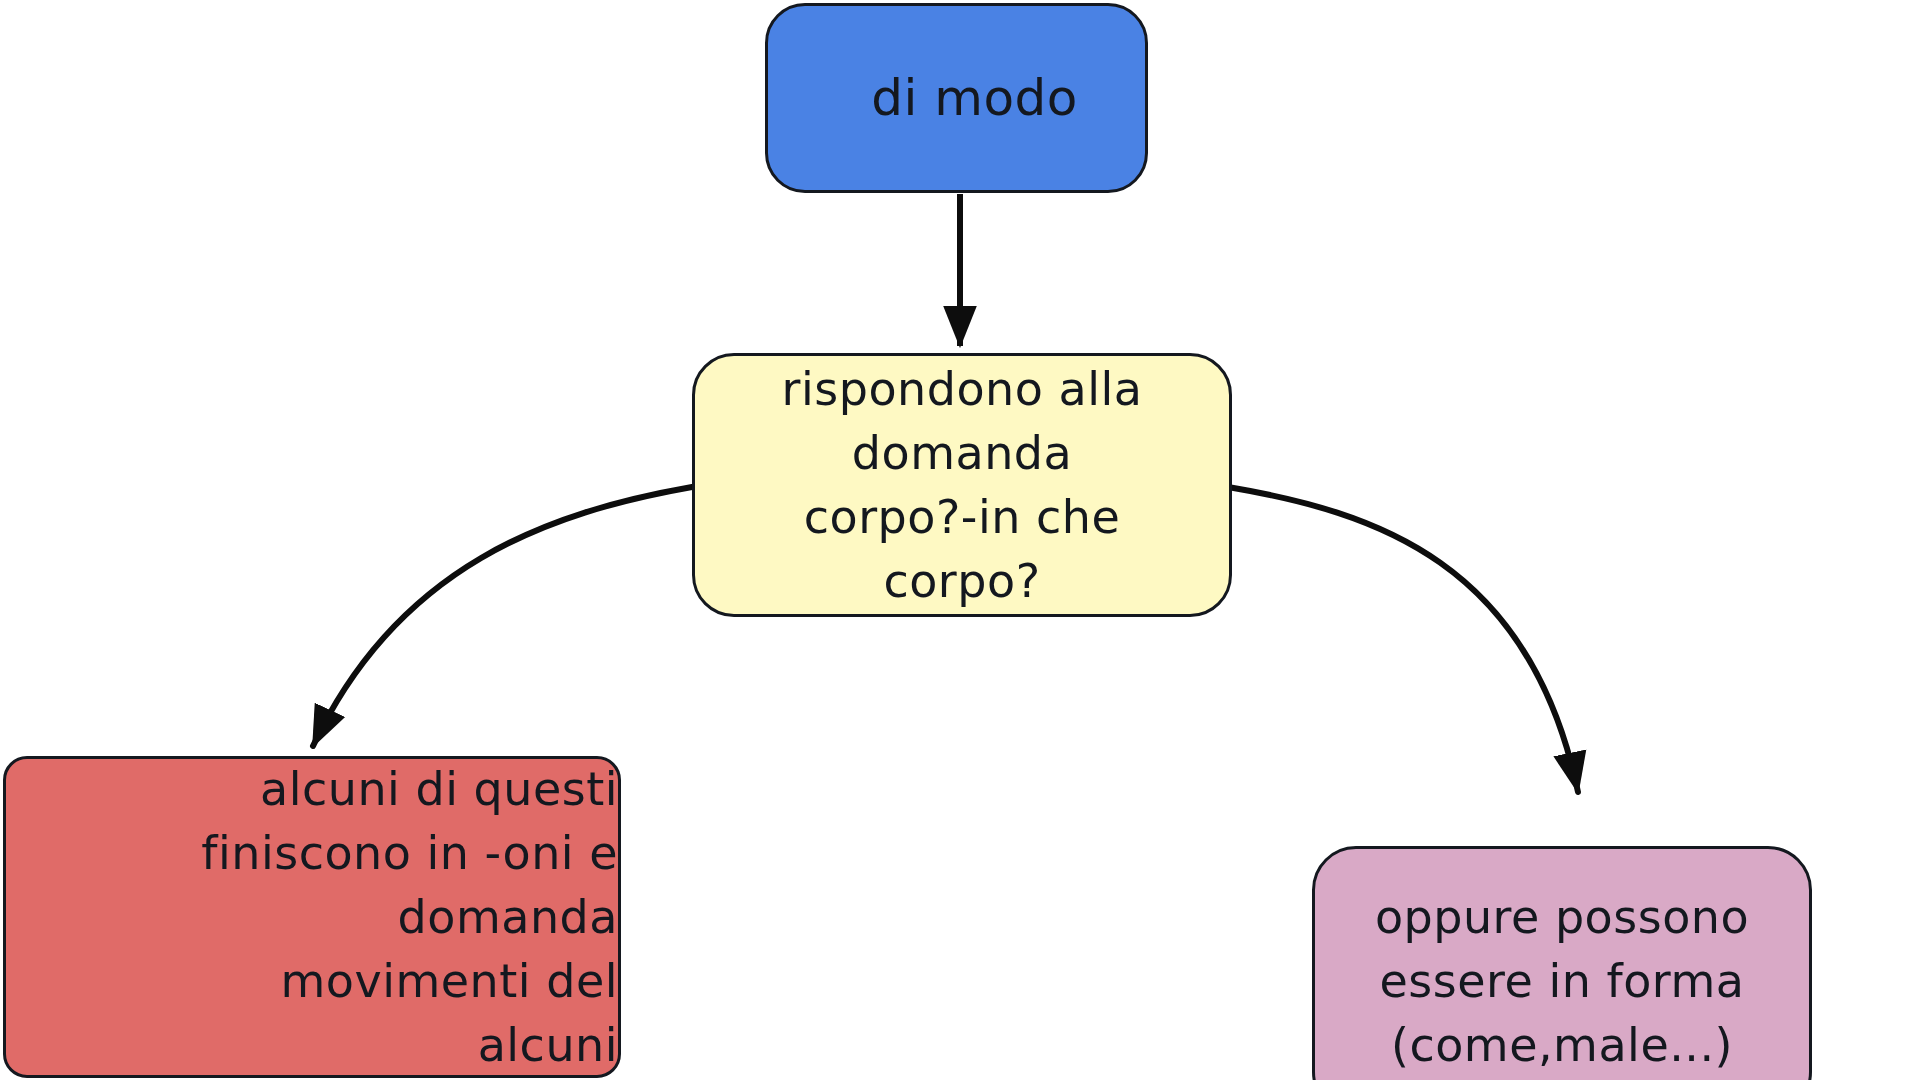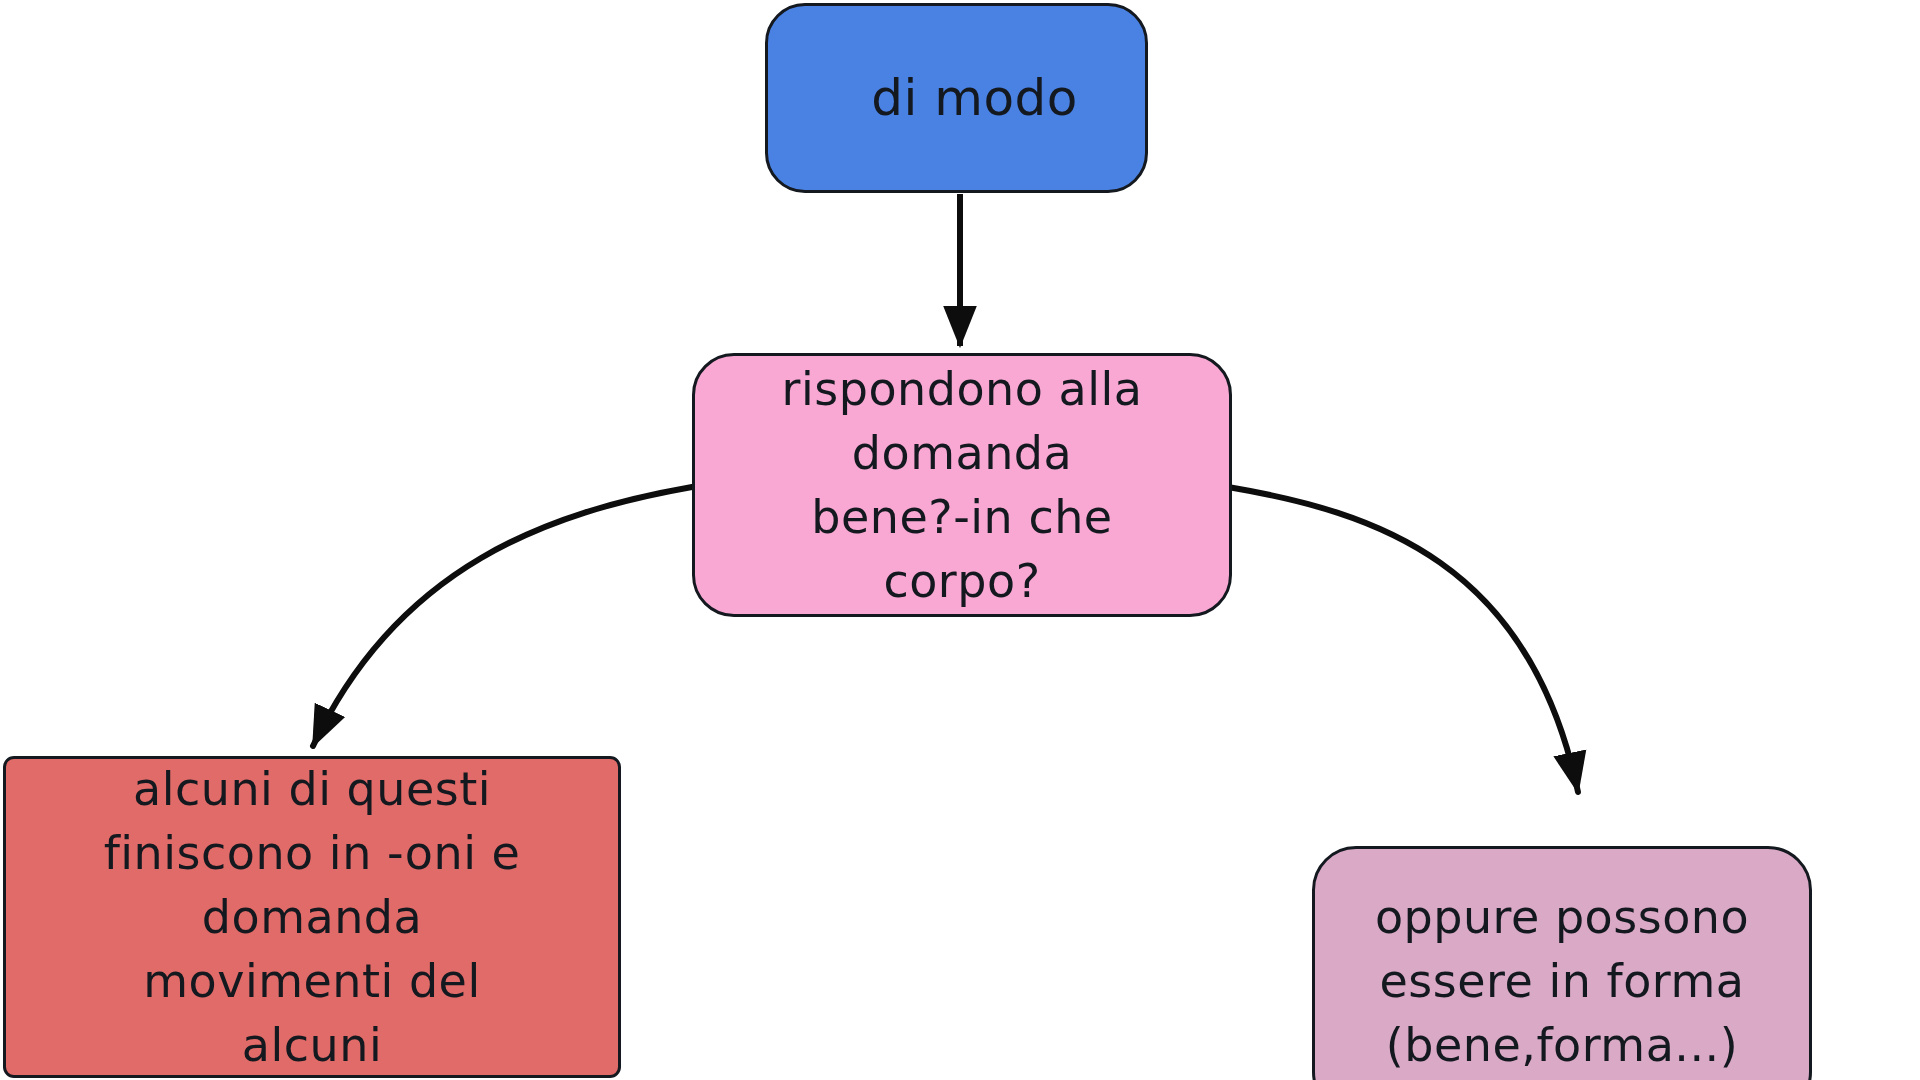--- a/index.html
+++ b/index.html
@@ -43,21 +43,22 @@
     padding-left: 36px;
   }
   #node-middle {
     left: 692px; top: 353px;
     width: 540px; height: 264px;
     border-radius: 42px;
   }
   #node-left {
     left: 3px; top: 756px;
     width: 618px; height: 322px;
-    border-radius: 11px;
+    border-radius: 24px;
+    align-items: flex-end;
   }
   #node-right {
     left: 1312px; top: 802px;
     width: 500px; height: 270px;
     border-radius: 44px;
   }
 </style>
 </head>
 <body>
 
@@ -71,34 +72,34 @@
     </defs>
     <path d="M 960 194 L 960 346" fill="none" stroke-width="6" marker-end="url(#arrowhead)" style="stroke: rgb(13, 13, 13);"></path>
     <path d="M 692 487 C 550 512, 398 565, 313 746" fill="none" stroke-width="6" stroke-linecap="round" marker-end="url(#arrowhead)" style="stroke: rgb(13, 13, 13);"></path>
     <path d="M 1228 487 C 1375 512, 1530 562, 1578 792" fill="none" stroke-width="6" stroke-linecap="round" marker-end="url(#arrowhead)" style="stroke: rgb(13, 13, 13);"></path>
   </svg>
 
   <div class="node" id="node-root" style="background-color: rgb(74, 130, 228);">
     <div class="line">di modo</div>
   </div>
 
-  <div class="node" id="node-middle" style="background-color: #f9a8d4;">
+  <div class="node" id="node-middle" style="background-color: #fef9c3;">
     <div class="line">rispondono alla</div>
     <div class="line">domanda</div>
-    <div class="line">bene?-in che</div>
+    <div class="line">corpo?-in che</div>
     <div class="line">corpo?</div>
   </div>
 
   <div class="node" id="node-left" style="background-color: rgb(224, 107, 104);">
     <div class="line">alcuni di questi</div>
     <div class="line">finiscono in -oni e</div>
     <div class="line">domanda</div>
     <div class="line">movimenti del</div>
     <div class="line">alcuni</div>
   </div>
 
   <div class="node" id="node-right" style="background-color: rgb(217, 169, 198); margin-top: 44px;">
     <div class="line">oppure possono</div>
     <div class="line">essere in forma</div>
-    <div class="line">(bene,forma...)</div>
+    <div class="line">(come,male...)</div>
   </div>
 
 </div>
 
 </body></html>

